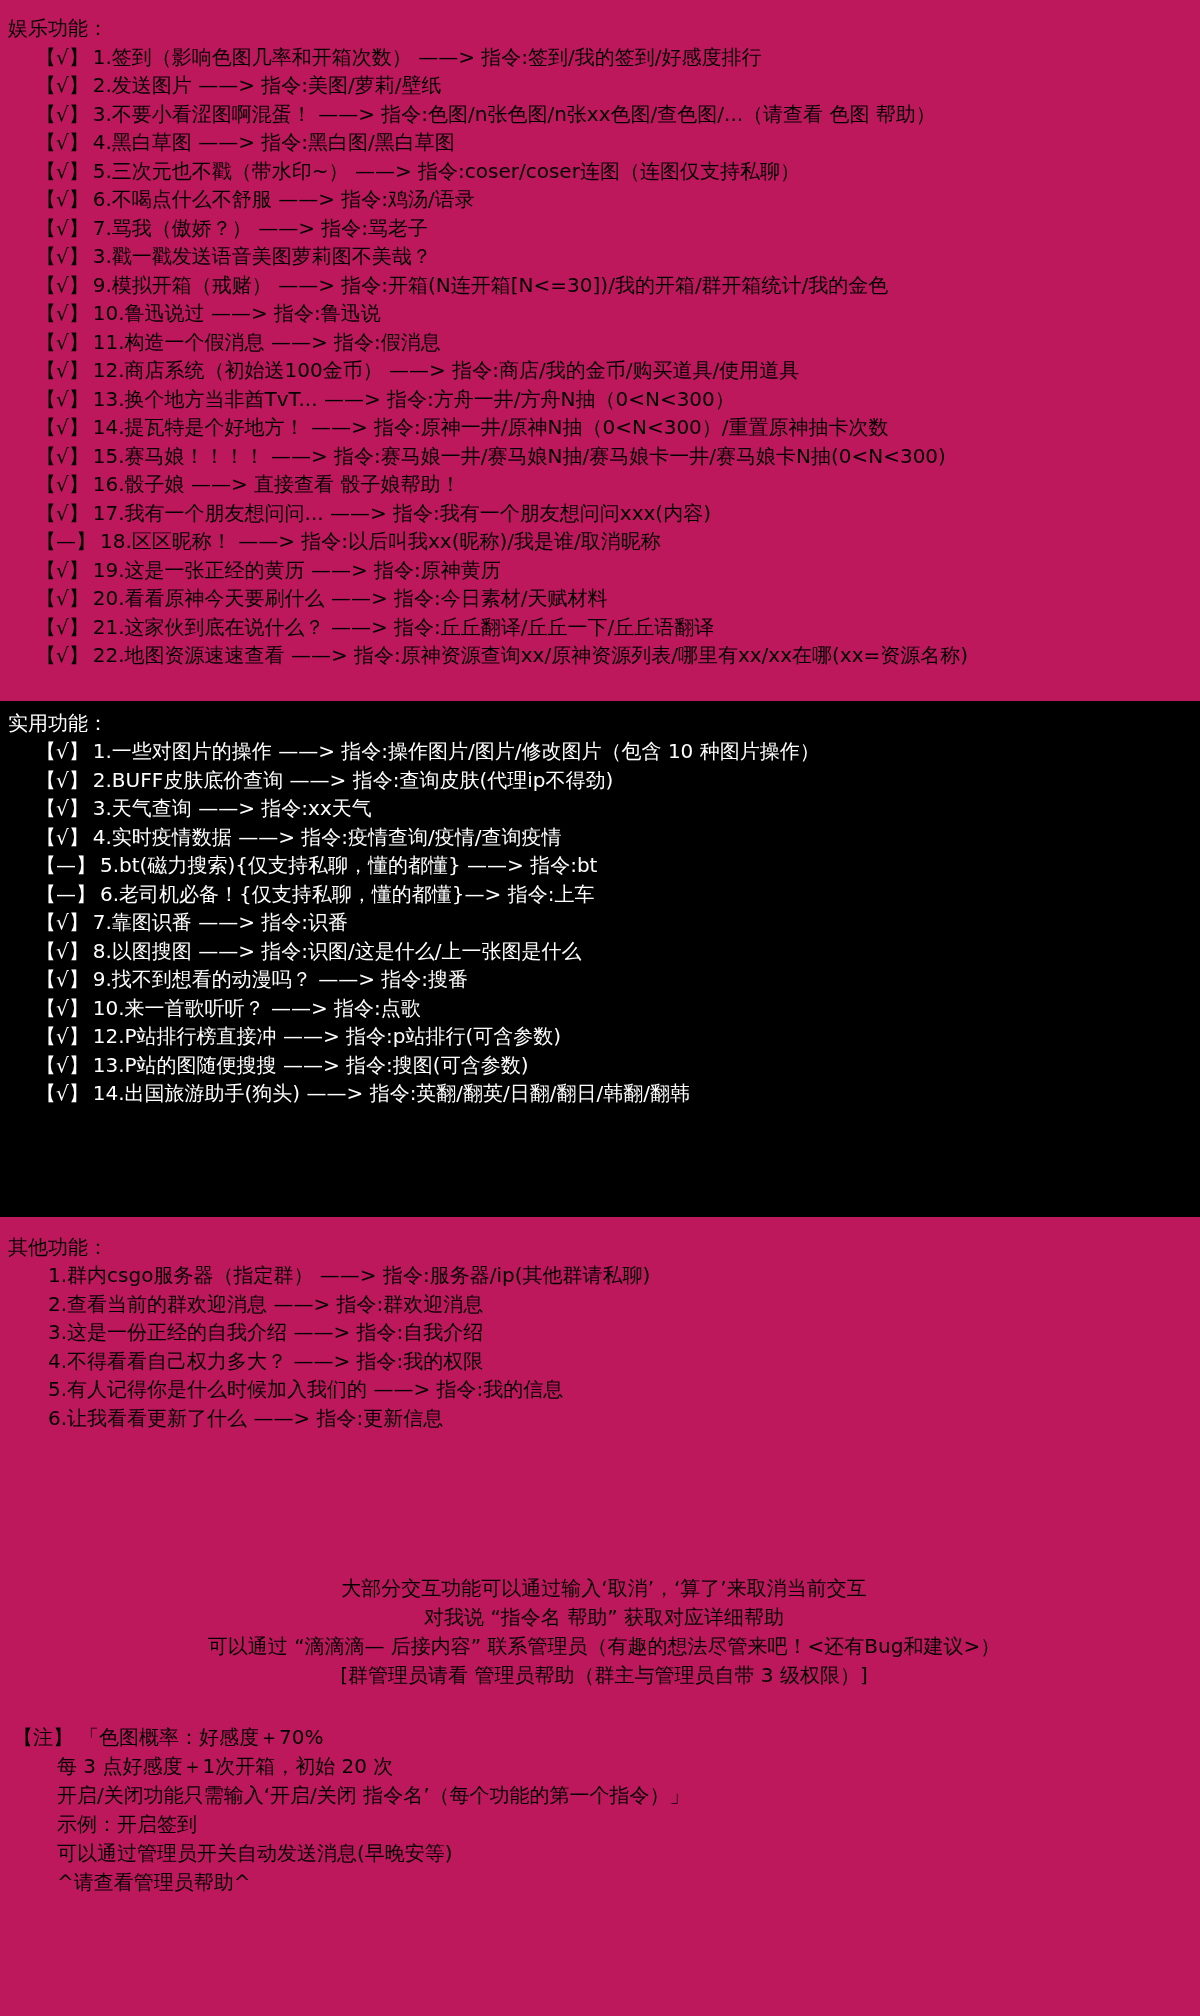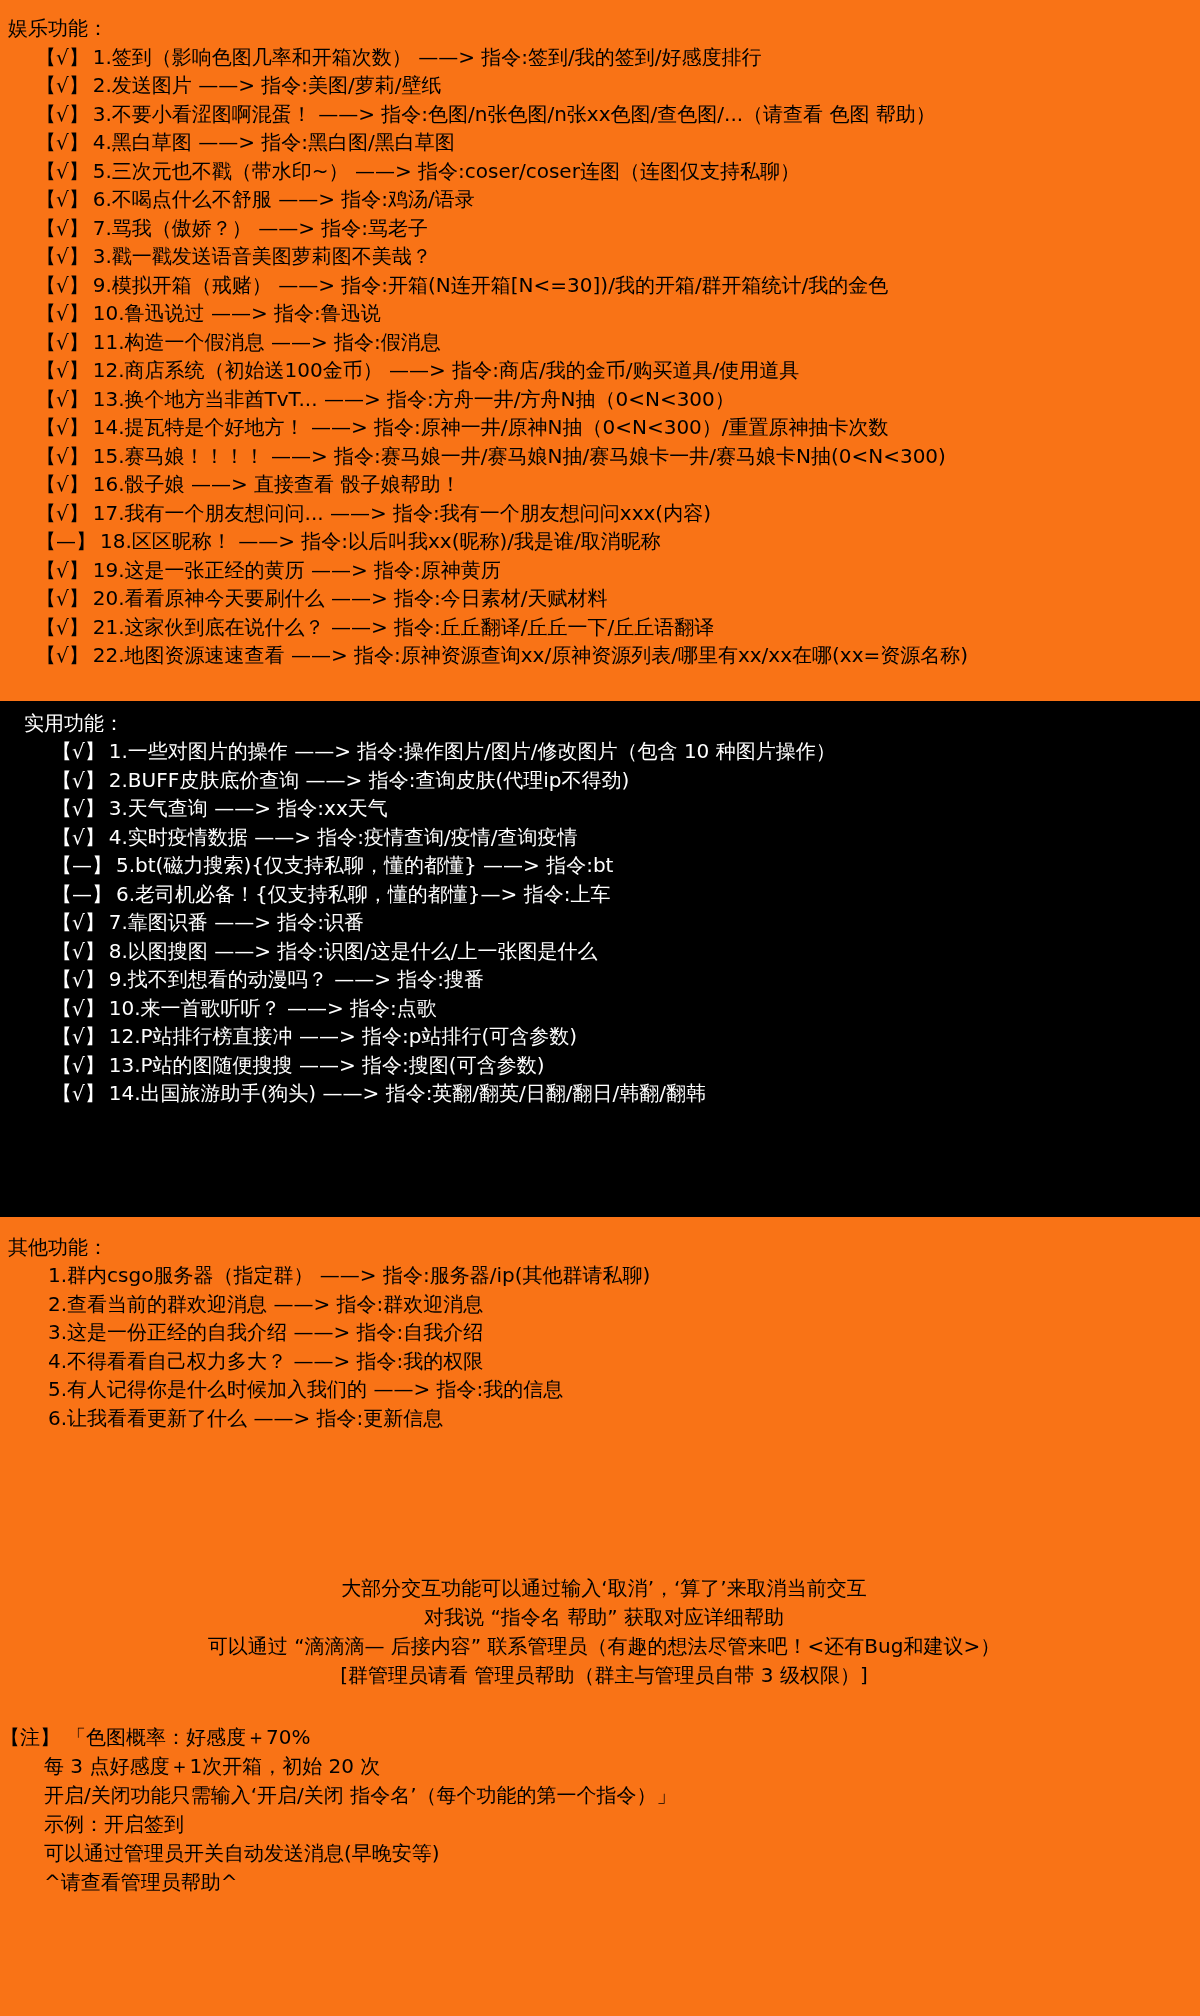--- a/index.html
+++ b/index.html
@@ -16,40 +16,40 @@
   .sec h2 {
     margin:0; font-size:20px; font-weight:normal; line-height:28.5px;
     white-space:nowrap;
   }
   .sec ul { list-style:none; margin:0; padding:0; }
   .sec li { white-space:nowrap; }
   .sec-entertainment { padding:14px 0 0 8px; }
   .sec-utility {
     margin-top:31px;
     background:#000000; color:#ffffff;
-    padding:8px 0 109px 24px;
+    padding:8px 0 109px 8px;
   }
   .sec-other { padding:16px 0 0 8px; }
   .sec-entertainment li, .sec-utility li { padding-left:28px; }
   .sec-other li { padding-left:40px; }
   .mark { margin-right:4px; }
   .footer-paragraphs {
     margin-top:142px; padding-left:8px;
     line-height:29px;
   }
   .footer-paragraphs .fline { white-space:nowrap;text-align:center; }
-  .note-block { margin-top:33px; padding-left:0; line-height:29px; }
+  .note-block { margin-top:33px; padding-left:13px; line-height:29px; }
   .note-block .note-line { white-space:nowrap; }
   .note-block .indented { padding-left:44px; }
   .note-label { margin-right:6px; }
 </style>
 </head>
 <body>
 
-<div class="page" style="background: #f97316; color: rgb(0, 0, 0);">
+<div class="page" style="background: #be185d; color: rgb(0, 0, 0);">
 
   <section class="sec sec-entertainment">
     <h2>娱乐功能：</h2>
     <ul>
 
         <li><span class="mark">【√】</span><span>1.签到（影响色图几率和开箱次数） ——&gt; 指令:签到/我的签到/好感度排行</span></li>
 
         <li><span class="mark">【√】</span><span>2.发送图片 ——&gt; 指令:美图/萝莉/壁纸</span></li>
 
         <li><span class="mark">【√】</span><span>3.不要小看涩图啊混蛋！ ——&gt; 指令:色图/n张色图/n张xx色图/查色图/...（请查看 色图 帮助）</span></li>

